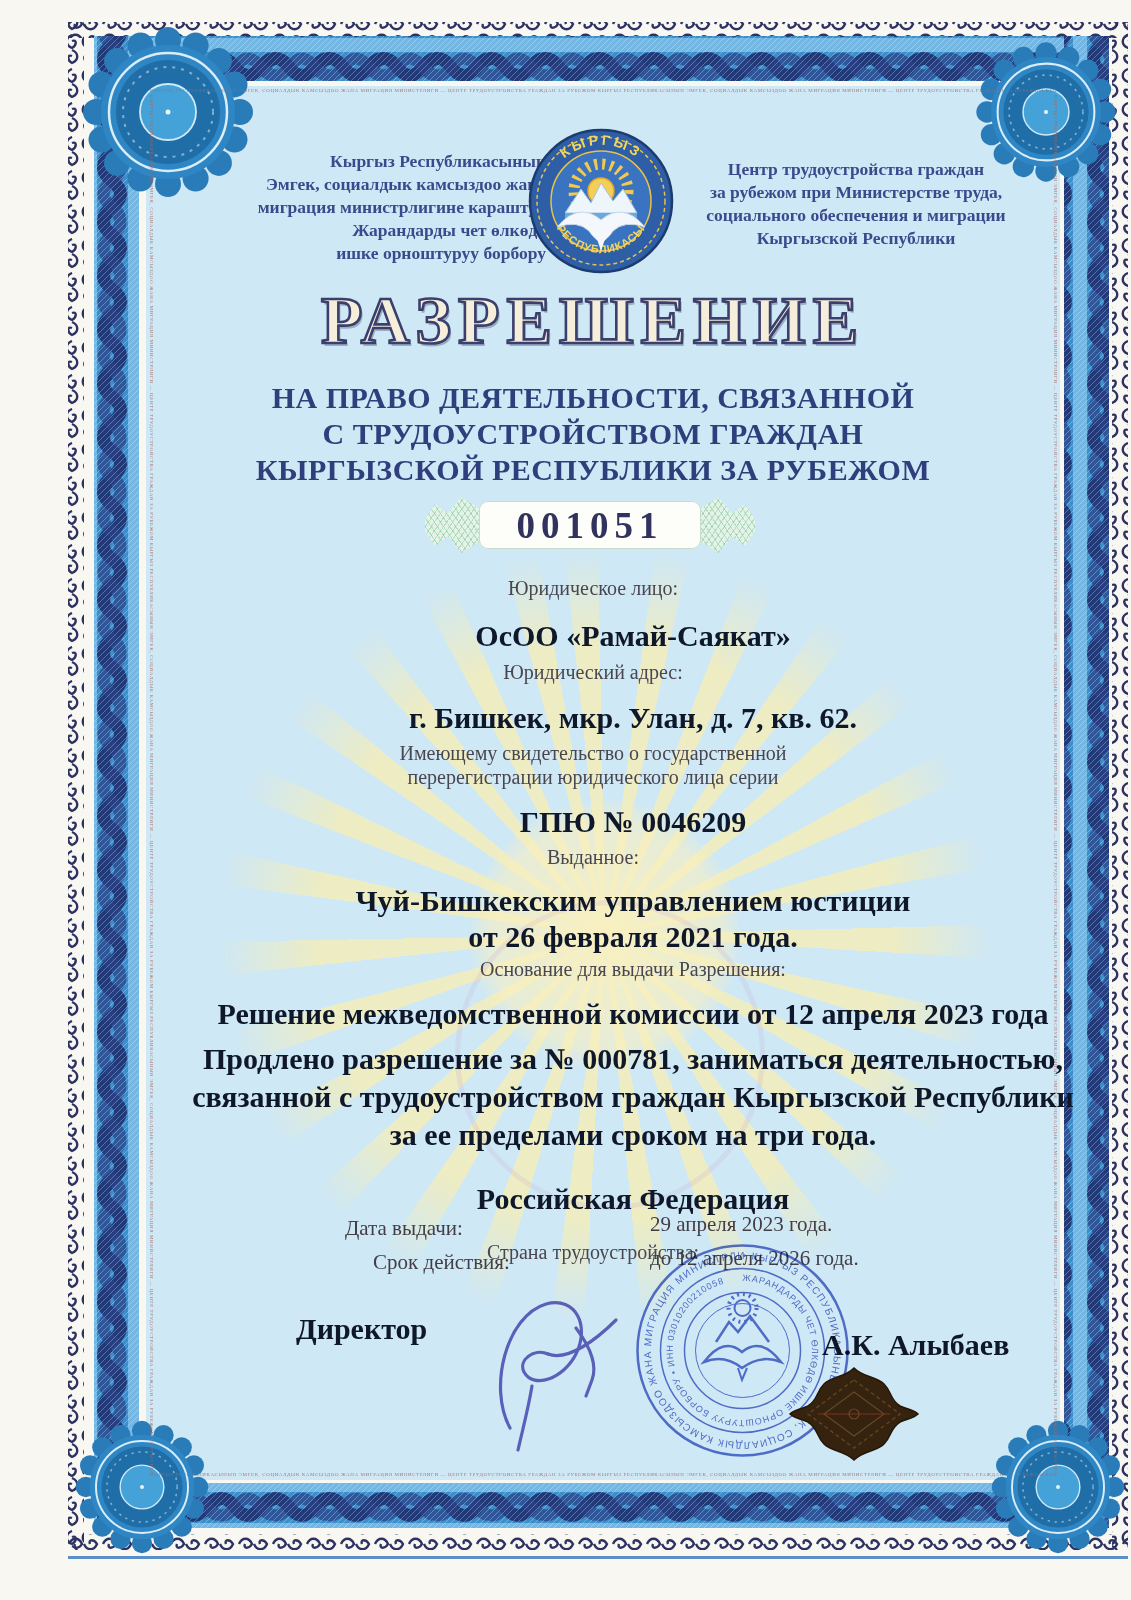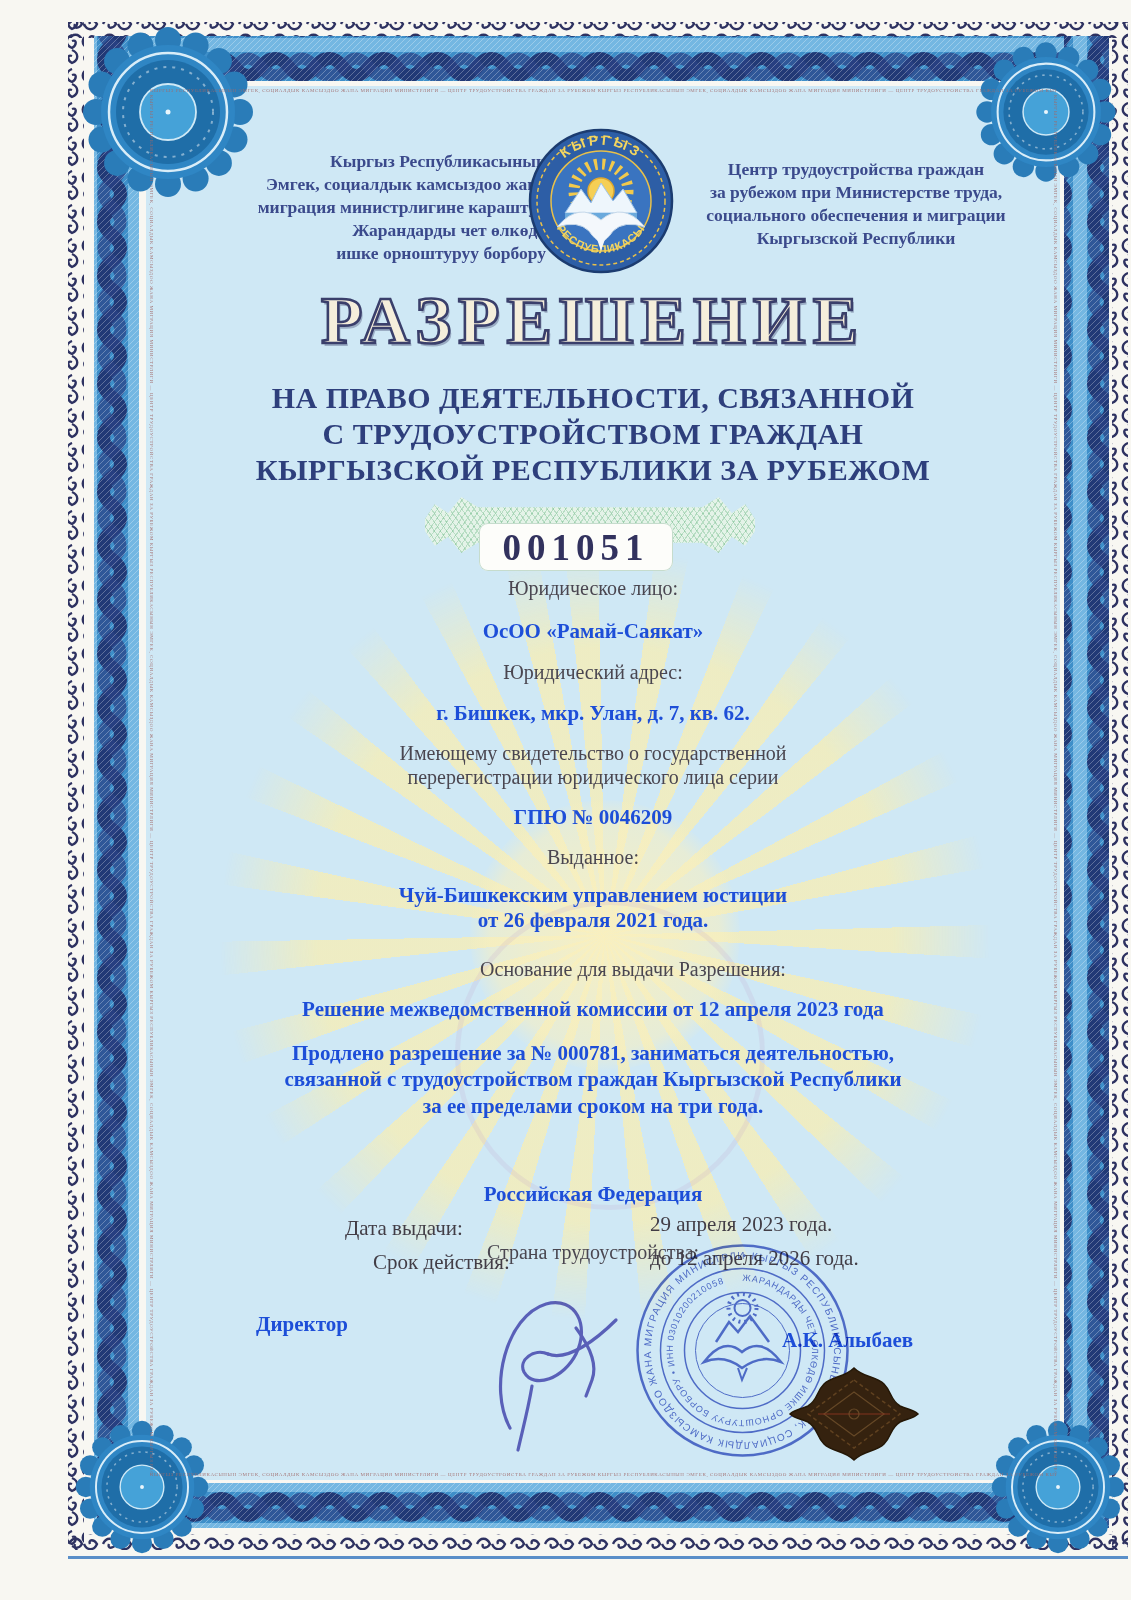--- a/index.html
+++ b/index.html
@@ -45,29 +45,29 @@
   }
   .num-strip{
     left:425px;top:488px;width:330px;height:74px;z-index:4;
     background-color:#e4f3e8;
     background-image:
       repeating-linear-gradient(55deg,rgba(110,185,135,0.38) 0 1px,transparent 1px 5px),
       repeating-linear-gradient(-55deg,rgba(110,185,135,0.38) 0 1px,transparent 1px 5px);
     clip-path:polygon(0% 42%,3% 22%,7% 34%,11% 12%,16% 26%,84% 26%,89% 12%,93% 34%,97% 22%,100% 42%,100% 58%,97% 78%,93% 66%,89% 88%,84% 74%,16% 74%,11% 88%,7% 66%,3% 78%,0% 58%);
   }
   .num-box{
-    left:479px;top:501px;width:194px;height:48px;z-index:5;
+    left:479px;top:501px;width:222px;height:48px;z-index:5;
     background:#fdfdfa;border-radius:9px;box-shadow:inset 0 0 0 1px #c6dccd;
-    display:flex;align-items:center;justify-content:center;margin-top:22px;
+    display:flex;align-items:center;justify-content:center;
   }
   .num-text{
     font-size:37px;font-weight:bold;letter-spacing:6px;color:#32325e;
   }
   .lbl{font-size:20px;color:#4a4650;}
-  .bold{font-size:21px;font-weight:bold;color:#1d4ed8;}
+  .bold{font-size:30px;font-weight:bold;color:#0f172a;padding-left:40px;}
   .date-row{font-size:21px;color:#423d46;text-align:left;}
   .sig-area{z-index:6;}
   .microtext{
     font-size:5px;letter-spacing:0.6px;color:#a06868;opacity:0.85;
     white-space:nowrap;overflow:hidden;z-index:4;line-height:1;
   }
   .microtext.vert{
     writing-mode:vertical-rl;height:1380px;width:6px;
   }
   .thin-blue-line{

